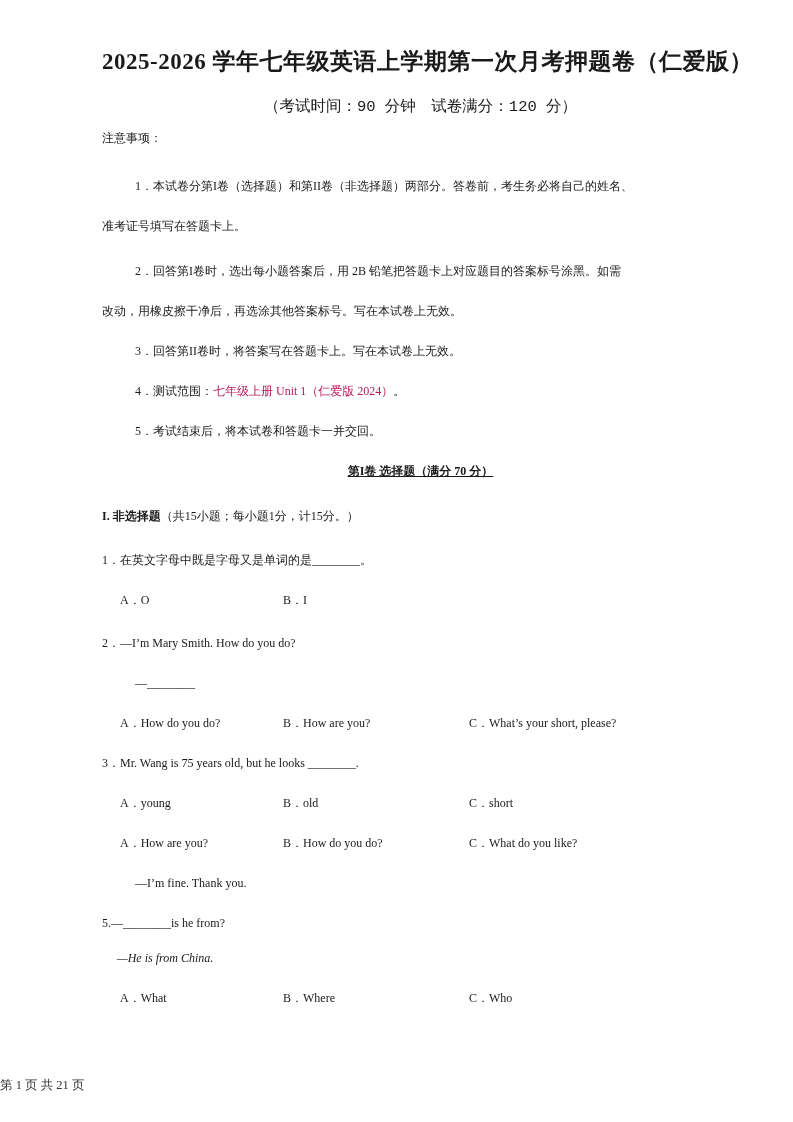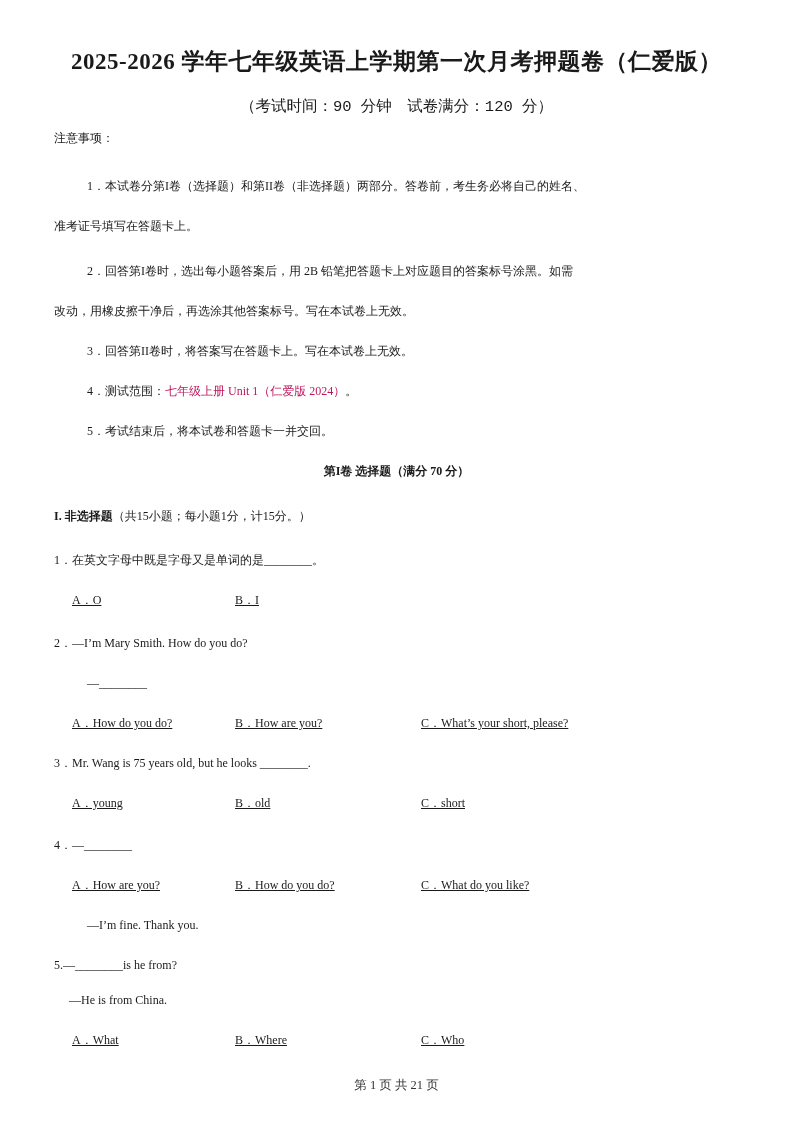--- a/index.html
+++ b/index.html
@@ -12,20 +12,21 @@
     width: 793px;
     height: 1122px;
     margin: 0 auto;
     background: #ffffff;
     overflow: hidden;
     font-family: "Liberation Serif", "DejaVu Serif", serif;
     color: #1a1a1a;
   }
   .content {
     padding: 0 54px;
+    margin-left: 48px;
   }
   .title {
     margin-top: 44px;
     text-align: center;
     font-size: 23px;
     font-weight: bold;
     line-height: 36px;
     white-space: nowrap;
     letter-spacing: 0.5px;
   }
@@ -36,51 +37,50 @@
     line-height: 22px;
     font-family: Liberation Mono, monospace;
   }
   .line {
     line-height: 40px;
     height: 40px;
     font-size: 12px;
     white-space: nowrap;
   }
   .ind-lg { padding-left: 33px; }
-  .ind-md { padding-left: 15px; }
+  .ind-md { padding-left: 15px; font-style: italic; }
   .mt8 { margin-top: 8px; }
   .mt5 { margin-top: 5px; }
   .mt4 { margin-top: 4px; }
   .mt3 { margin-top: 3px; }
   .mt2 { margin-top: 2px; }
   .mtn5 { margin-top: -5px; }
   .bold { font-weight: bold; }
-  .center { text-align: center; }
+  .center { text-align: center; text-decoration: underline; }
   .red { color: #be185d; }
-  .opts { display: flex; text-decoration: underline; }
+  .opts { display: flex; }
   .opt-a {
     box-sizing: border-box;
     width: 181px;
     padding-left: 18px;
     flex: 0 0 auto;
   }
   .opt-b {
     box-sizing: border-box;
     width: 186px;
     flex: 0 0 auto;
   }
   .opt-c { flex: 1 1 auto; }
   .footer {
     position: absolute;
     left: 0;
     right: 0;
     top: 1072px;
     height: 26px;
     line-height: 26px;
-    text-align: center;
     font-size: 12.5px;
     color: #333333;
   }
 </style>
 </head>
 <body>
 
 <div class="page">
   <div class="content">
 
@@ -123,21 +123,20 @@
       <span class="opt-c">C．What’s your short, please?</span>
     </div>
 
     <div class="line">3．Mr. Wang is 75 years old, but he looks ________.</div>
     <div class="line opts">
       <span class="opt-a">A．young</span>
       <span class="opt-b">B．old</span>
       <span class="opt-c">C．short</span>
     </div>
 
-    <div class="line mt2">4．—________</div>
     <div class="line opts">
       <span class="opt-a">A．How are you?</span>
       <span class="opt-b">B．How do you do?</span>
       <span class="opt-c">C．What do you like?</span>
     </div>
     <div class="line ind-lg">—I’m fine. Thank you.</div>
 
     <div class="line">5.—________is he from?</div>
     <div class="line ind-md mtn5">—He is from China.</div>
     <div class="line opts">

